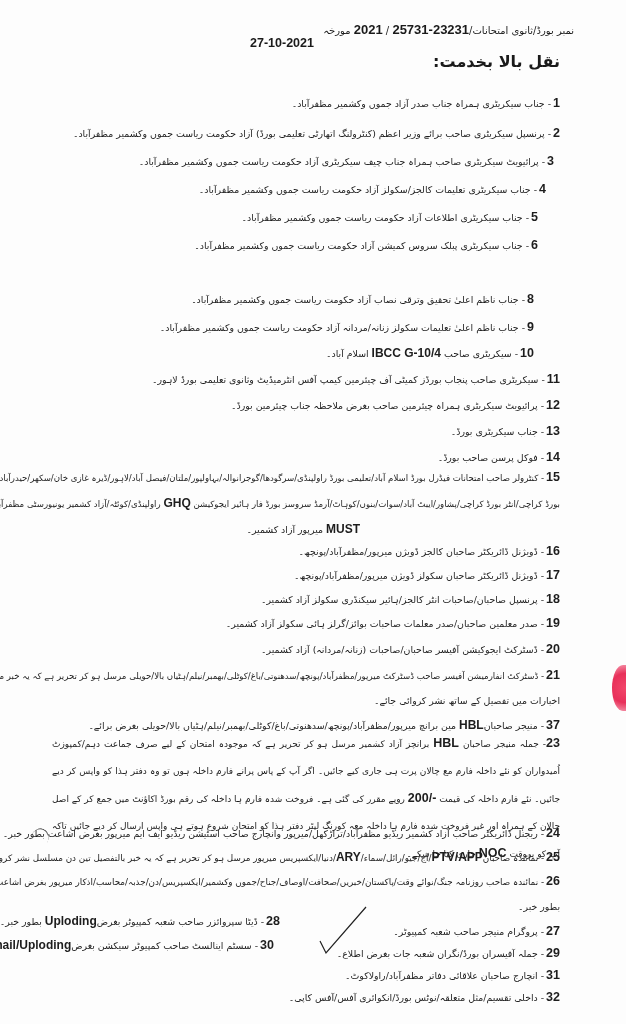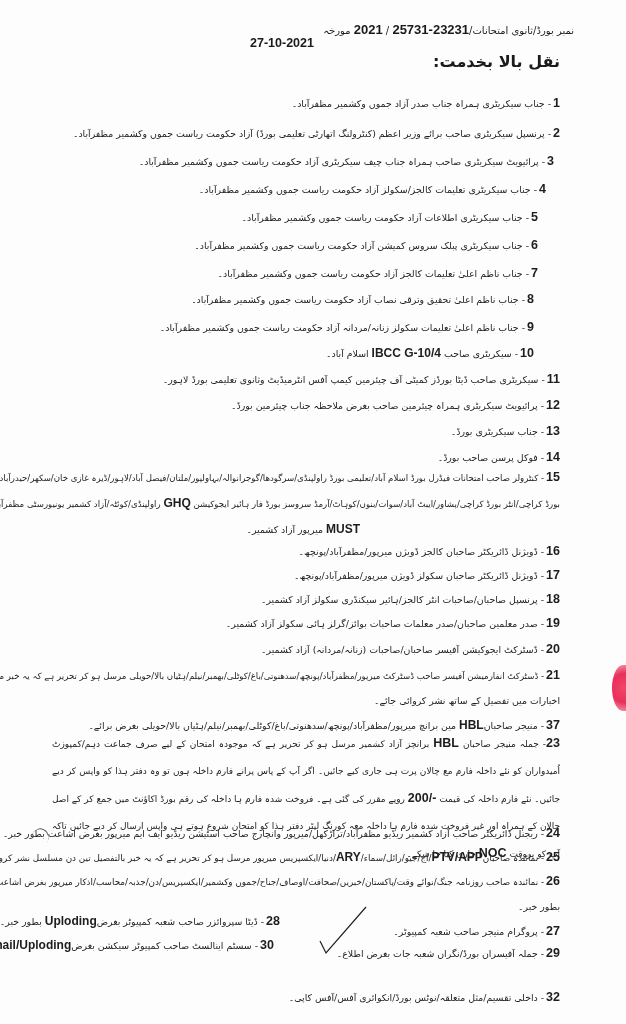--- a/index.html
+++ b/index.html
@@ -71,29 +71,28 @@
   <div class="line" style="top:126px; right:66px;"><span class="num">2</span>- <span>پرنسپل سیکریٹری صاحب برائے وزیر اعظم (کنٹرولنگ اتھارٹی تعلیمی بورڈ) آزاد حکومت ریاست جموں وکشمیر مظفرآباد۔</span></div>
 
   <div class="line" style="top:154px; right:72px;"><span class="num">3</span>- <span>پرائیویٹ سیکریٹری صاحب ہمراہ جناب چیف سیکریٹری آزاد حکومت ریاست جموں وکشمیر مظفرآباد۔</span></div>
 
   <div class="line" style="top:182px; right:80px;"><span class="num">4</span>- <span>جناب سیکریٹری تعلیمات کالجز/سکولز آزاد حکومت ریاست جموں وکشمیر مظفرآباد۔</span></div>
 
   <div class="line" style="top:210px; right:88px;"><span class="num">5</span>- <span>جناب سیکریٹری اطلاعات آزاد حکومت ریاست جموں وکشمیر مظفرآباد۔</span></div>
 
   <div class="line" style="top:238px; right:88px;"><span class="num">6</span>- <span>جناب سیکریٹری پبلک سروس کمیشن آزاد حکومت ریاست جموں وکشمیر مظفرآباد۔</span></div>
 
-  <div class="line" style="top:266px; right:88px;"><span class="num">7</span>- <span>جناب ناظم اعلیٰ تعلیمات کالجز آزاد حکومت ریاست جموں وکشمیر مظفرآباد۔</span></div>
 
   <div class="line" style="top:292px; right:92px;"><span class="num">8</span>- <span>جناب ناظم اعلیٰ تحقیق وترقی نصاب آزاد حکومت ریاست جموں وکشمیر مظفرآباد۔</span></div>
 
   <div class="line" style="top:320px; right:92px;"><span class="num">9</span>- <span>جناب ناظم اعلیٰ تعلیمات سکولز زنانہ/مردانہ آزاد حکومت ریاست جموں وکشمیر مظفرآباد۔</span></div>
 
   <div class="line" style="top:346px; right:92px;"><span class="num">10</span>- <span>سیکریٹری صاحب</span> <span class="en">IBCC G-10/4</span> <span>اسلام آباد۔</span></div>
 
-  <div class="line" style="top:372px; right:66px;"><span class="num">11</span>- <span>سیکریٹری صاحب ڈیٹا بورڈز کمیٹی آف چیئرمین کیمپ آفس انٹرمیڈیٹ وثانوی تعلیمی بورڈ لاہور۔</span></div>
+  <div class="line" style="top:372px; right:66px;"><span class="num">11</span>- <span>سیکریٹری صاحب پنجاب بورڈز کمیٹی آف چیئرمین کیمپ آفس انٹرمیڈیٹ وثانوی تعلیمی بورڈ لاہور۔</span></div>
 
   <div class="line" style="top:398px; right:66px;"><span class="num">12</span>- <span>پرائیویٹ سیکریٹری ہمراہ چیئرمین صاحب بغرض ملاحظہ جناب چیئرمین بورڈ۔</span></div>
 
   <div class="line" style="top:424px; right:66px;"><span class="num">13</span>- <span>جناب سیکریٹری بورڈ۔</span></div>
 
   <div class="line" style="top:450px; right:66px;"><span class="num">14</span>- <span>فوکل پرسن صاحب بورڈ۔</span></div>
 
   <div class="line" style="top:470px; right:66px; font-size:8.6px;"><span class="num">15</span>- <span>کنٹرولر صاحب امتحانات فیڈرل بورڈ اسلام آباد/تعلیمی بورڈ راولپنڈی/سرگودھا/گوجرانوالہ/بہاولپور/ملتان/فیصل آباد/لاہور/ڈیرہ غازی خان/سکھر/حیدرآباد/ثانوی</span></div>
   <div class="line" style="top:496px; right:66px; font-size:8.6px;"><span>بورڈ کراچی/انٹر بورڈ کراچی/پشاور/ایبٹ آباد/سوات/بنوں/کوہاٹ/آرمڈ سروسز بورڈ فار ہائیر ایجوکیشن</span> <span class="en">GHQ</span> <span>راولپنڈی/کوئٹہ/آزاد کشمیر یونیورسٹی مظفرآباد/</span></div>
   <div class="line" style="top:522px; right:266px;"><span class="en">MUST</span> <span>میرپور آزاد کشمیر۔</span></div>
@@ -117,20 +116,21 @@
 
   <div class="line" style="top:826px; right:66px;"><span class="num">24</span>- <span>ریجنل ڈائریکٹر صاحب آزاد کشمیر ریڈیو مظفرآباد/تراڑکھل/میرپور وانچارج صاحب اسٹیشن ریڈیو ایف ایم میرپور بغرض اشاعت بطور خبر۔</span></div>
 
   <div class="line" style="top:850px; right:66px; font-size:8.8px;"><span class="num">25</span>- <span>نمائندہ صاحبان</span><span class="en">PTV/APP</span><span>/آج/جیو/رائل/سماء/</span><span class="en">ARY</span><span>/دنیا/ایکسپریس میرپور مرسل ہو کر تحریر ہے کہ یہ خبر بالتفصیل تین دن مسلسل نشر کروائی جائے۔</span></div>
 
   <div class="line" style="top:874px; right:66px; font-size:8.8px;"><span class="num">26</span>- <span>نمائندہ صاحب روزنامہ جنگ/نوائے وقت/پاکستان/خبریں/صحافت/اوصاف/جناح/جموں وکشمیر/ایکسپریس/دن/جذبہ/محاسب/اذکار میرپور بغرض اشاعت</span></div>
   <div class="line" style="top:900px; right:66px;"><span>بطور خبر۔</span></div>
 
   <div class="line" style="top:924px; right:66px;"><span class="num">27</span>- <span>پروگرام منیجر صاحب شعبہ کمپیوٹر۔</span></div>
   <div class="line" style="top:946px; right:66px;"><span class="num">29</span>- <span>جملہ آفیسران بورڈ/نگران شعبہ جات بغرض اطلاع۔</span></div>
+  <div class="line" style="top:968px; right:66px;"><span class="num">31</span>- <span>انچارج صاحبان علاقائی دفاتر مظفرآباد/راولاکوٹ۔</span></div>
   <div class="line" style="top:990px; right:66px;"><span class="num">32</span>- <span>داخلی تقسیم/مثل متعلقہ/نوٹس بورڈ/انکوائری آفس/آفس کاپی۔</span></div>
 
   <div class="line" style="top:914px; right:346px;text-align:right;"><span class="num">28</span>- <span>ڈیٹا سپروائزر صاحب شعبہ کمپیوٹر بغرض</span><span class="en">Uploding</span> <span>بطور خبر۔</span></div>
   <div class="line" style="top:938px; right:352px;"><span class="num">30</span>- <span>سسٹم اینالسٹ صاحب کمپیوٹر سیکشن بغرض</span><span class="en">E-mail/Uploding</span> </div>
 
   <svg class="check" viewBox="0 0 50 50">
     <path d="M2 36 L8 48 L48 2" fill="none" stroke="#222" stroke-width="1.2"></path>
   </svg>
 
   <div class="arc"></div>

